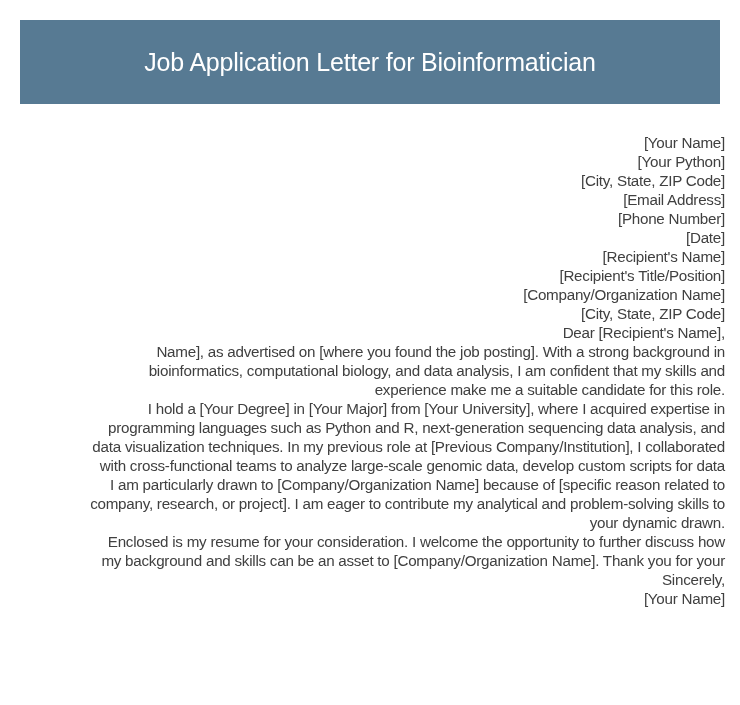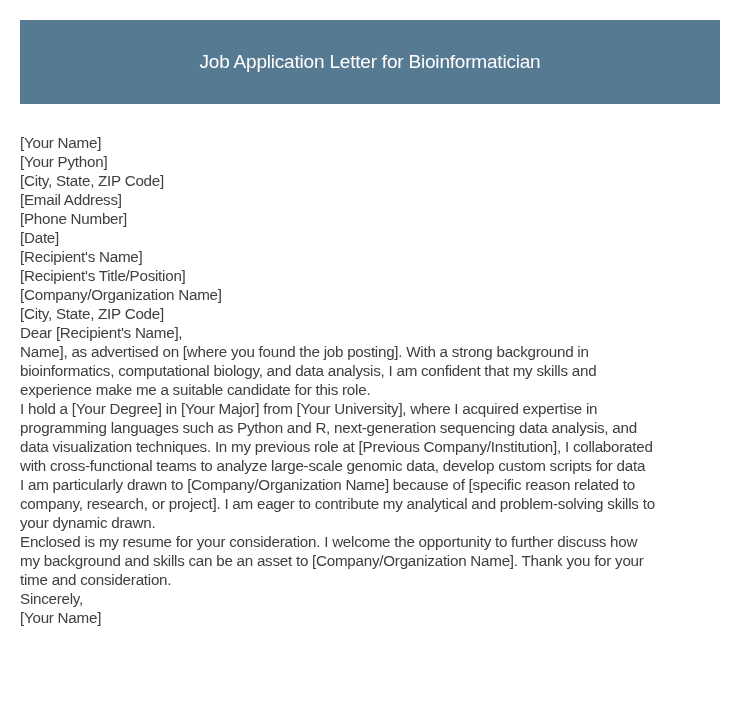--- a/index.html
+++ b/index.html
@@ -4,28 +4,28 @@
   <style>
     html, body { margin: 0; padding: 0; background: #ffffff; }
     body { width: 740px; height: 705px; position: relative; overflow: hidden; }
     .header {
       position: absolute; left: 20px; top: 20px; width: 700px; height: 84px;
       background: #577a93; color: #ffffff;
       display: flex; align-items: center; justify-content: center;
     }
     .header h1 {
       margin: 0; font-family: "Liberation Sans", sans-serif; font-weight: normal;
-      font-size: 19px; letter-spacing: -0.2px;
+      font-size: 25px; letter-spacing: -0.2px;
     }
     .letter {
       position: absolute; left: 20px; top: 133px; width: 705px;
       font-family: "Liberation Sans", sans-serif; font-size: 15.2px;
       line-height: 19px; color: #404040; letter-spacing: -0.25px;
     }
-    .line { display: block; white-space: nowrap; height: 19px; }
+    .line { display: block; white-space: nowrap; height: 19px; text-align: right; }
   </style>
 </head>
 <body>
 
 <div class="header">
   <h1>Job Application Letter for Bioinformatician</h1>
 </div>
 
 <div class="letter">
   <div>
@@ -56,17 +56,16 @@
     <span class="line">with cross-functional teams to analyze large-scale genomic data, develop custom scripts for data</span>
   </div>
   <div>
     <span class="line">I am particularly drawn to [Company/Organization Name] because of [specific reason related to</span>
     <span class="line">company, research, or project]. I am eager to contribute my analytical and problem-solving skills to</span>
     <span class="line">your dynamic drawn.</span>
   </div>
   <div>
     <span class="line">Enclosed is my resume for your consideration. I welcome the opportunity to further discuss how</span>
     <span class="line">my background and skills can be an asset to [Company/Organization Name]. Thank you for your</span>
-    <span class="line">time and consideration.</span>
   </div>
   <span class="line">Sincerely,</span>
   <span class="line">[Your Name]</span>
 </div>
 
 </body></html>

